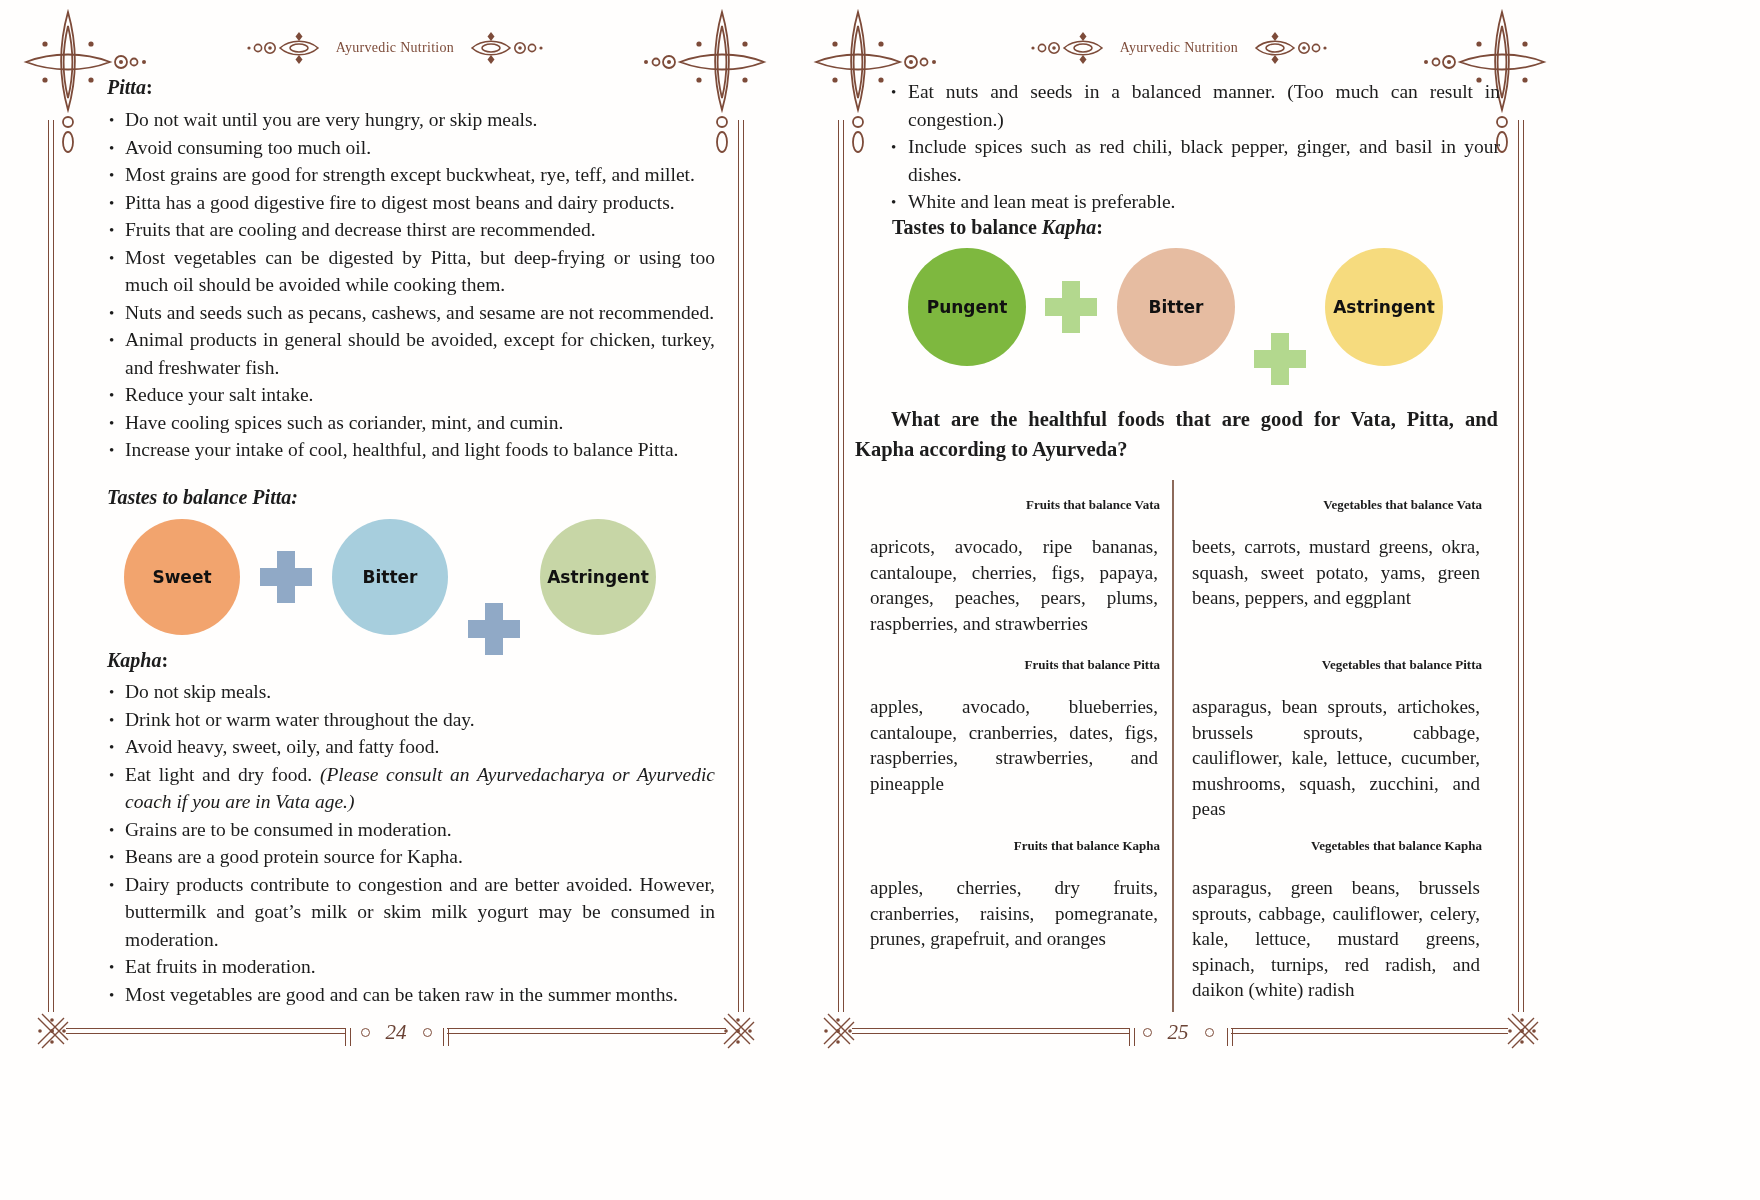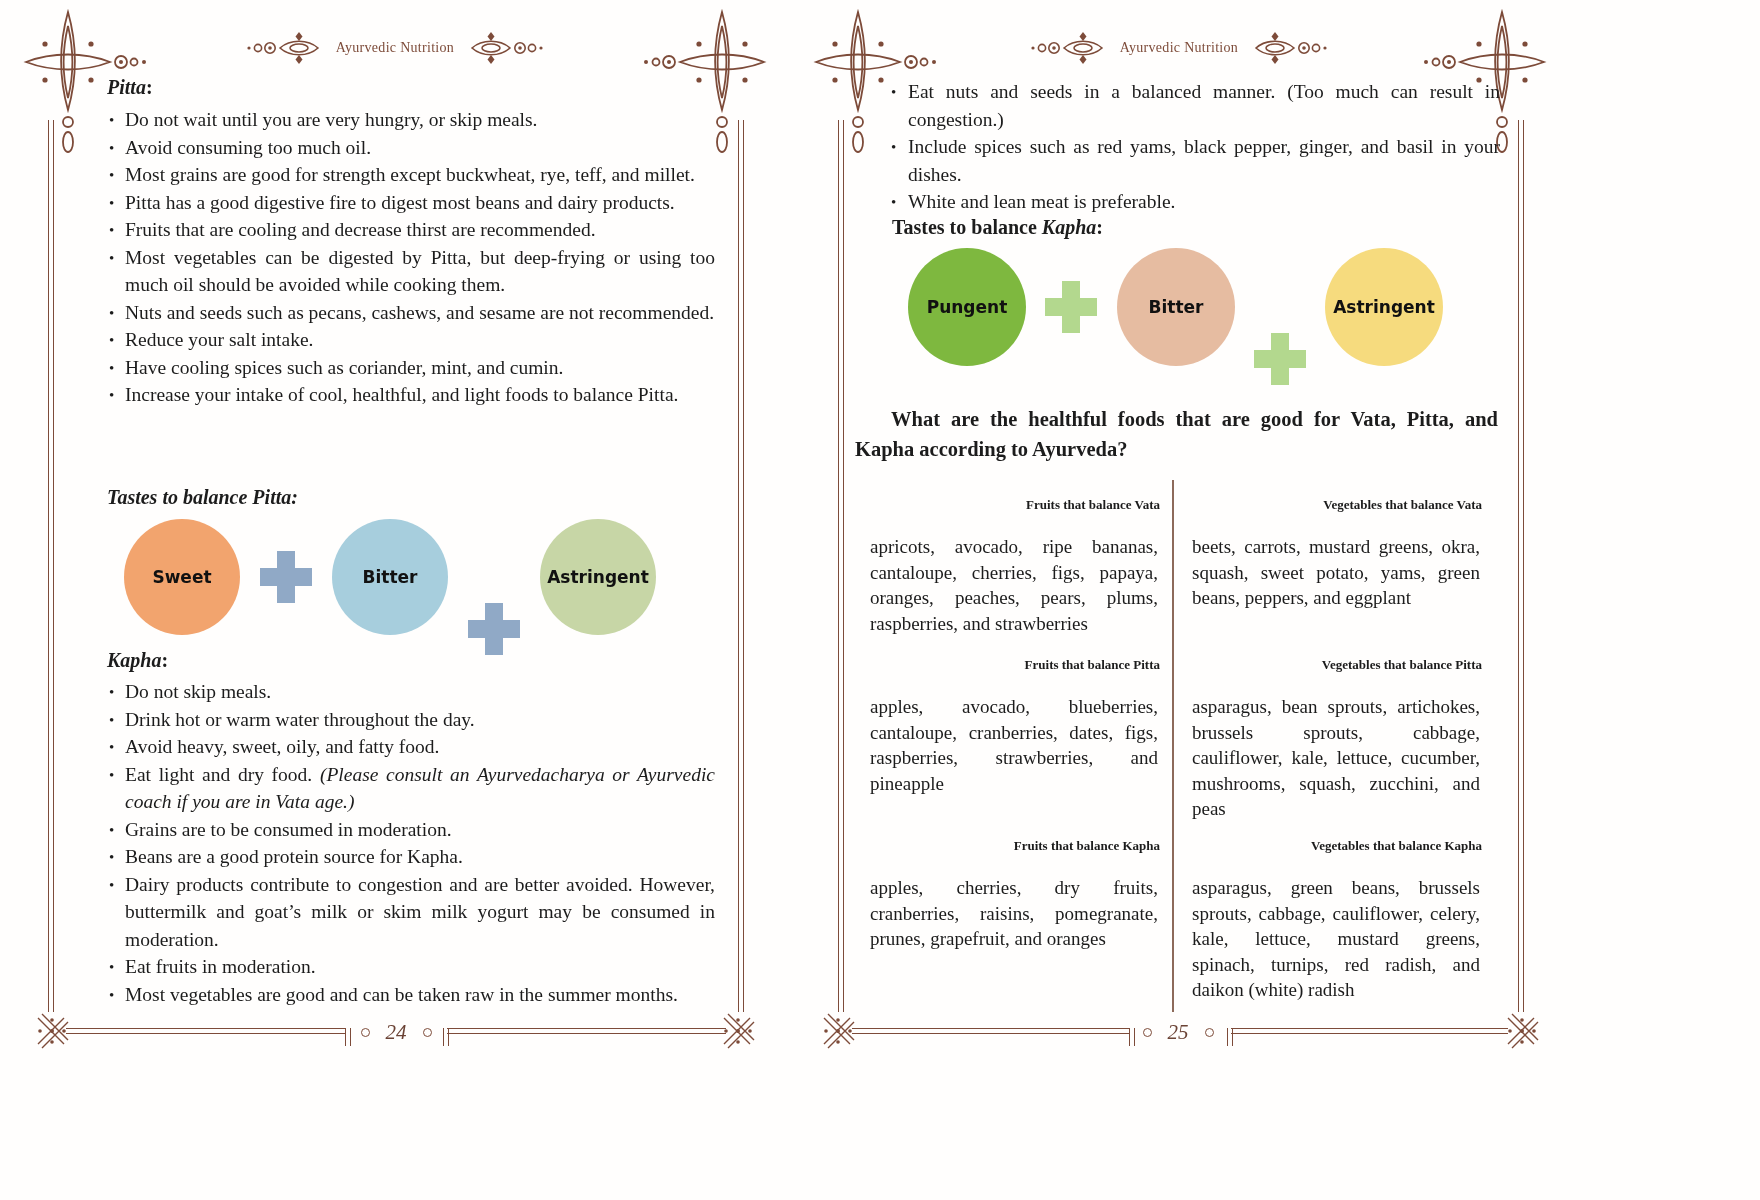--- a/index.html
+++ b/index.html
@@ -125,20 +125,21 @@
   </div>
 
   <ul class="abs blist l1" style="left:107px;top:106px;width:608px;">
     <li>Do not wait until you are very hungry, or skip meals.</li>
     <li>Avoid consuming too much oil.</li>
     <li>Most grains are good for strength except buckwheat, rye, teff, and millet.</li>
     <li>Pitta has a good digestive fire to digest most beans and dairy products.</li>
     <li>Fruits that are cooling and decrease thirst are recommended.</li>
     <li>Most vegetables can be digested by Pitta, but deep-frying or using too much oil should be avoided while cooking them.</li>
     <li>Nuts and seeds such as pecans, cashews, and sesame are not recommended.</li>
+    <li>Animal products in general should be avoided, except for chicken, turkey, and freshwater fish.</li>
     <li>Reduce your salt intake.</li>
     <li>Have cooling spices such as coriander, mint, and cumin.</li>
     <li>Increase your intake of cool, healthful, and light foods to balance Pitta.</li>
   </ul>
 
   <div class="abs h-italic" style="left:107px;top:486px;">Tastes to balance Pitta:</div>
 
   <div class="abs taste-circle c-sweet" style="left:124px;top:519px;width:116px;height:116px;">
       <span>Sweet</span>
     </div>
@@ -211,21 +212,21 @@
           <use href="#side-orn"></use>
         </g>
       </svg>
   </div>
 
   <div class="abs rail" style="left:838px;top:120px;height:892px;"></div>
   <div class="abs rail" style="left:1518px;top:120px;height:892px;"></div>
 
   <ul class="abs blist l2" style="left:875px;top:78px;width:625px;">
     <li>Eat nuts and seeds in a balanced manner. (Too much can result in congestion.)</li>
-    <li>Include spices such as red yams, black pepper, ginger, and basil in your dishes.</li>
+    <li>Include spices such as red chili, black pepper, ginger, and basil in your dishes.</li>
     <li>White and lean meat is preferable.</li>
   </ul>
 
   <div class="abs" style="left:892px;top:216px;">
     <span class="h-roman">Tastes to balance </span><span class="h-italic">Kapha</span><span class="h-roman">:</span>
   </div>
 
   <div class="abs taste-circle c-pungent" style="left:908px;top:248px;width:118px;height:118px;">
       <span>Pungent</span>
     </div>

